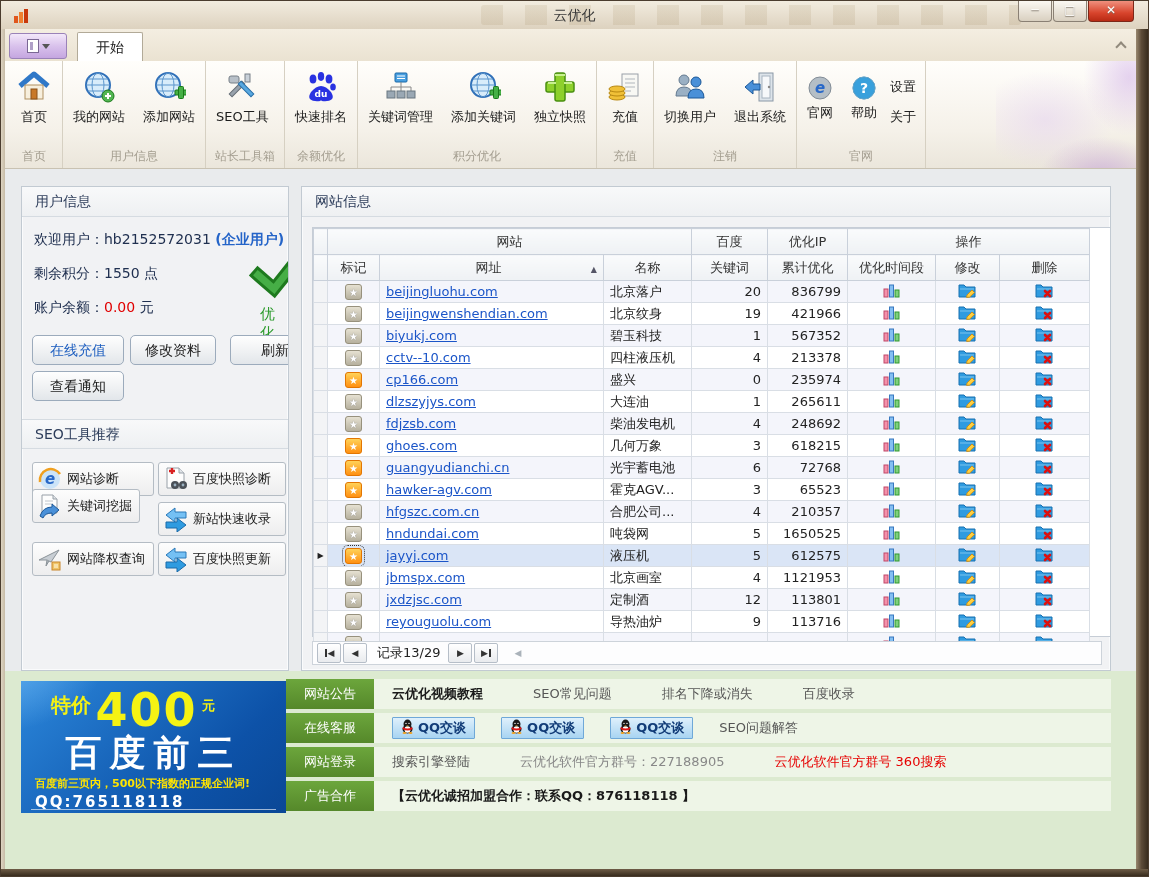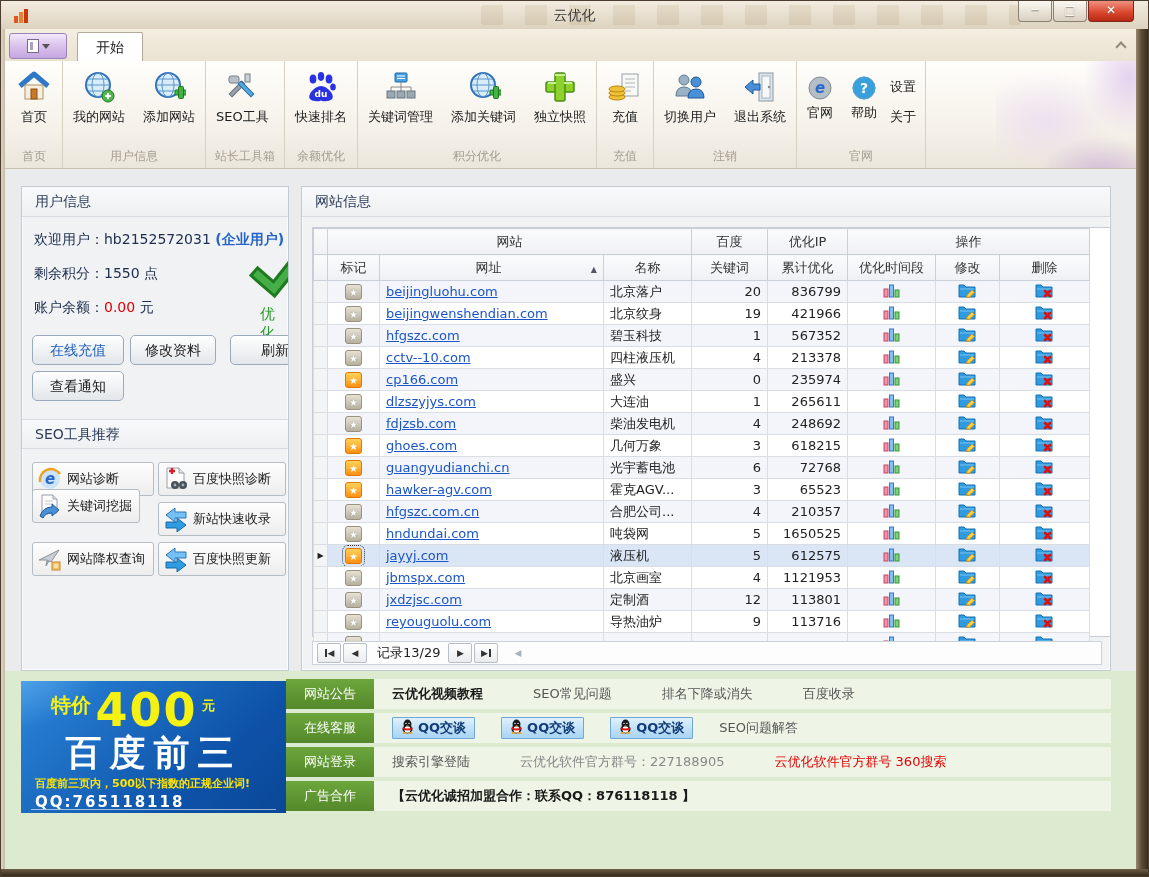--- a/index.html
+++ b/index.html
@@ -525,21 +525,21 @@
                     <path d="M1 4 L1 2 L6 2 L8 4 L17 4 L17 14 L1 14 Z" fill="#2f9be0" stroke="#1870b0"></path>
                     <path d="M2 6 h14" stroke="#7cc4ee"></path>
                     <g stroke="#dc1010" stroke-width="2.6" stroke-linecap="round">
                       <path d="M10 8 L15 13 M15 8 L10 13"></path>
                     </g>
                   </svg></td>
               </tr>
               <tr class="odd">
                 <td class="ind"></td>
                 <td class="starc"><span class="starbadge gray">★</span></td>
-                <td class="urlc"><a>hfgszc.com</a></td>
+                <td class="urlc"><a>biyukj.com</a></td>
                 <td>碧玉科技</td>
                 <td class="numc">1</td>
                 <td class="numc">567352</td>
                 <td class="cicon"><svg width="17" height="15" viewBox="0 0 17 15">
                     <rect x="1" y="6" width="4" height="8" fill="#f491ac" stroke="#c04868"></rect>
                     <rect x="6.5" y="2" width="4" height="12" fill="#84bff2" stroke="#3878c0"></rect>
                     <rect x="12" y="7" width="4" height="7" fill="#7ed07e" stroke="#309830"></rect>
                   </svg></td>
                 <td class="cicon"><svg width="19" height="15" viewBox="0 0 19 15">
                     <path d="M1 4 L1 2 L6 2 L8 4 L17 4 L17 14 L1 14 Z" fill="#2f9be0" stroke="#1870b0"></path>

